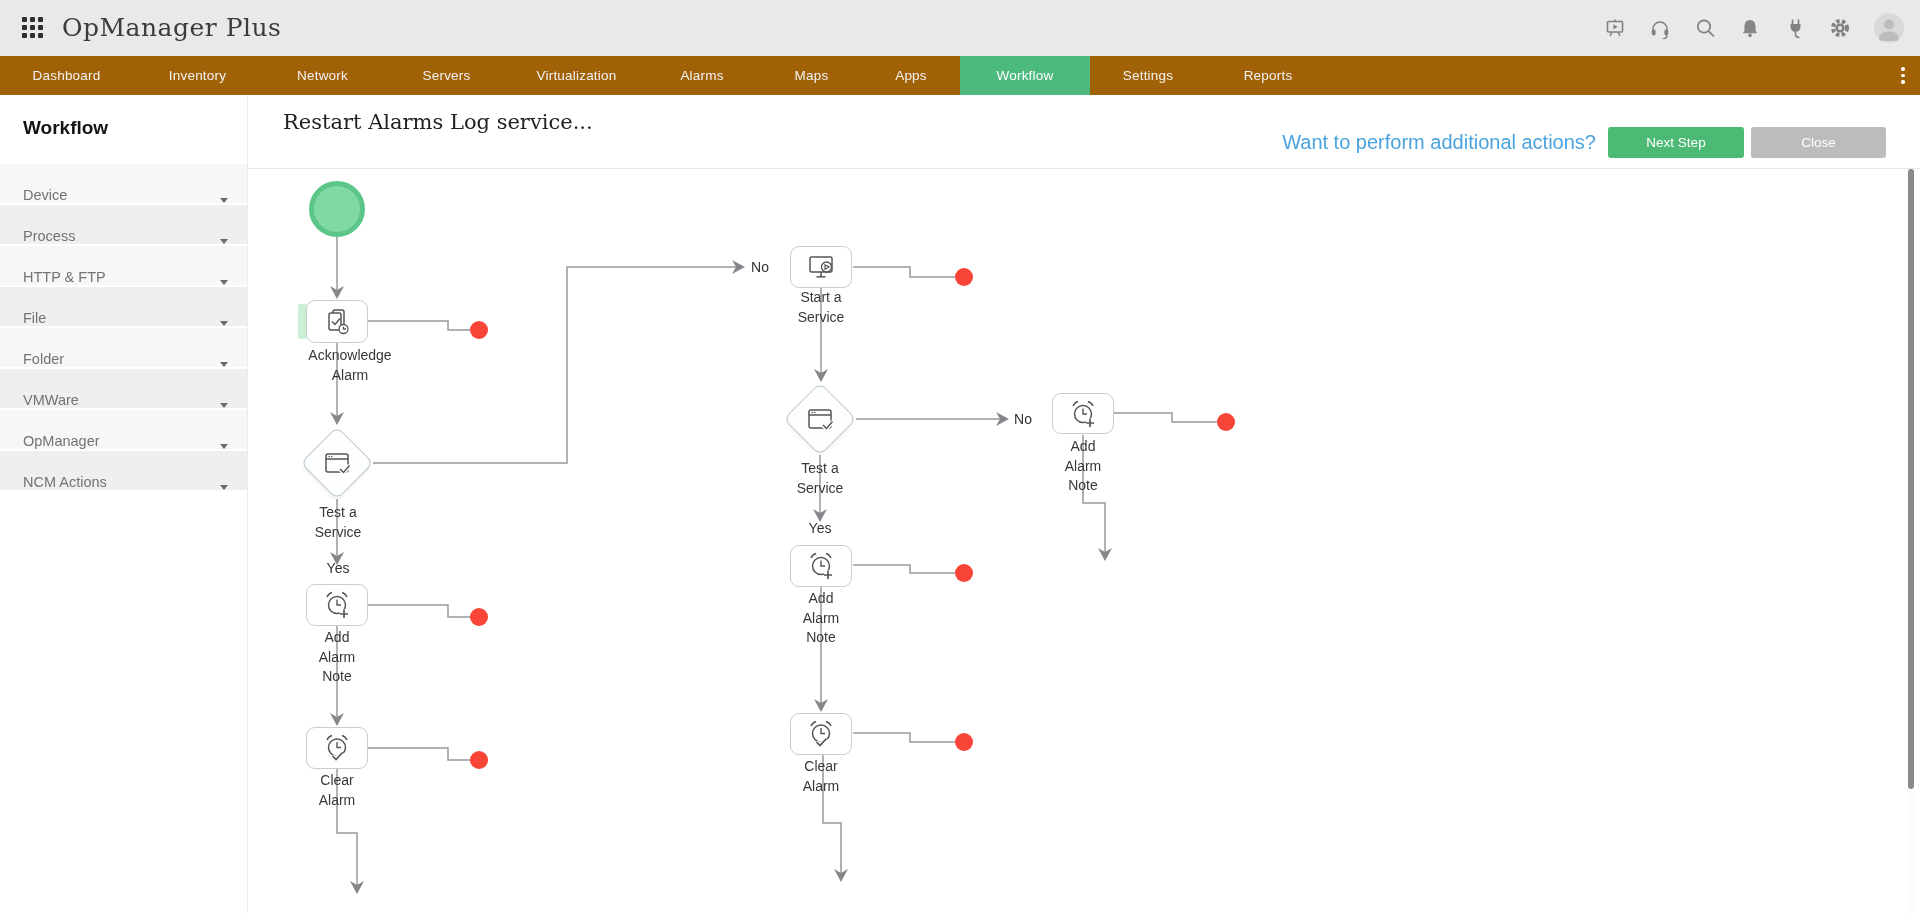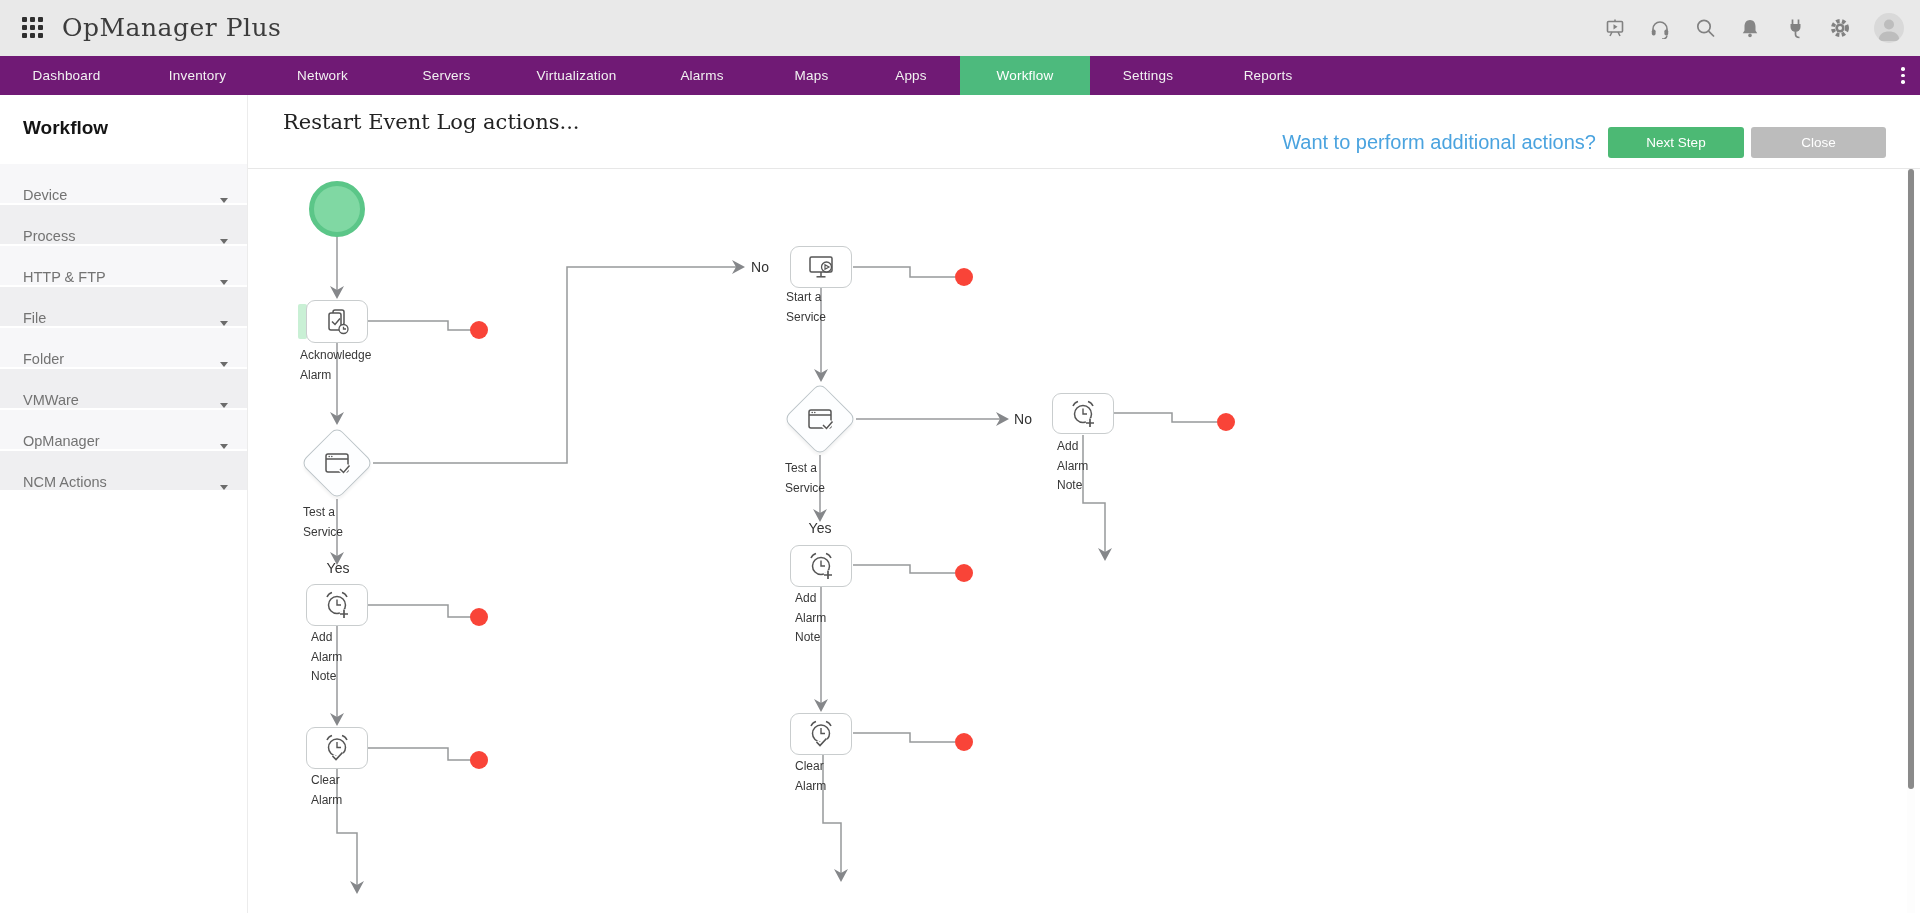--- a/index.html
+++ b/index.html
@@ -12,21 +12,21 @@
   .grid-icon{position:absolute;left:22px;top:17px;width:22px;height:22px;
     display:grid;grid-template-columns:repeat(3,5px);grid-template-rows:repeat(3,5px);gap:3px}
   .grid-icon span{background:#2f2f2f;border-radius:1px}
   .logo-text{position:absolute;left:62px;top:13px;font-family:"DejaVu Serif",serif;
     font-size:25px;color:#3c3c3c;letter-spacing:.5px}
   .top-icons{position:absolute;right:16px;top:0;height:56px;display:flex;align-items:center;gap:23px}
   .tico{width:22px;height:22px;display:block}
   .avatar{width:30px;height:30px;border-radius:50%;background:#d9d9d9;overflow:hidden;position:relative}
 
   
-  .navbar{position:absolute;left:0;top:56px;width:1920px;height:39px;background:#701a75;display:flex}
+  .navbar{position:absolute;left:0;top:56px;width:1920px;height:39px;background:#a16207;display:flex}
   .tab{height:39px;display:flex;align-items:center;justify-content:center;
     color:#f2f2f2;font-size:13.5px;letter-spacing:.2px;cursor:pointer}
   .tab.active{background:#4dba7d;color:#fff}
   .kebab{position:absolute;right:10px;top:0;height:39px;width:14px;display:flex;flex-direction:column;
     align-items:center;justify-content:center;gap:3px}
   .kebab i{width:3.5px;height:3.5px;border-radius:50%;background:#fff;display:block}
 
   
   .bodywrap{position:absolute;left:0;top:95px;width:1920px;height:818px;background:#fff}
   .sidebar{position:absolute;left:0;top:0;width:248px;height:818px;background:#fff;border-right:1px solid #ececec}
@@ -55,21 +55,21 @@
   .edges{position:absolute;left:0;top:0}
   .start-circle{position:absolute;left:61px;top:12px;width:56px;height:56px;border-radius:50%;
     background:#80d8a3;border:5px solid #5bc688;cursor:pointer}
   .node{position:absolute;width:62px;height:42px;background:#fff;border:1px solid #c9cdce;border-radius:9px;
     display:flex;align-items:center;justify-content:center;cursor:pointer}
   .sel-tab{position:absolute;width:9px;height:35px;background:#c9f0d5;border-radius:2px}
   .diamond{position:absolute;width:52px;height:52px;background:#fdfeff;border:1px solid #bcc4c8;border-radius:8px;
     transform:rotate(45deg);display:flex;align-items:center;justify-content:center;cursor:pointer;
     box-shadow:2px 2px 3px rgba(0,0,0,.05)}
   .di{transform:rotate(-45deg);display:flex}
-  .nlabel{position:absolute;font-size:12px;line-height:19.5px;color:#383838;text-align:left}
+  .nlabel{position:absolute;font-size:14px;line-height:19.5px;color:#383838;text-align:center}
   .branch{position:absolute;font-size:14px;color:#333;text-align:center}
 
   
   .vscroll{position:absolute;left:1907px;top:169px;width:8px;height:744px;background:#fdfdfd}
   .vthumb{position:absolute;left:1px;top:0;width:6px;height:620px;background:#8a8a8a;border-radius:3px}
 </style>
 </head>
 <body>
 
 <div class="app">
@@ -182,21 +182,21 @@
             <span class="chev"></span>
           </div>
         <div class="srow">
             <span>NCM Actions</span>
             <span class="chev"></span>
           </div>
       </div>
     </div>
 
     <div class="content-header">
-      <div class="page-title">Restart Event Log actions...</div>
+      <div class="page-title">Restart Alarms Log service...</div>
       <div class="hdr-right">
         <span class="help-link">Want to perform additional actions?</span>
         <button class="btn green">Next Step</button>
         <button class="btn gray">Close</button>
       </div>
     </div>
 
     <div class="canvas">
 
       <svg class="edges" width="1659" height="744">

